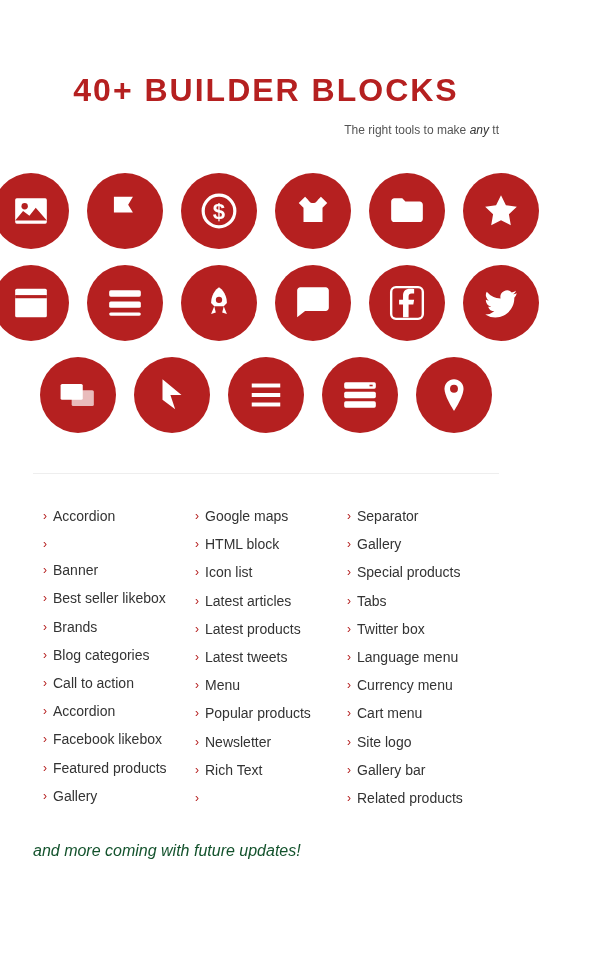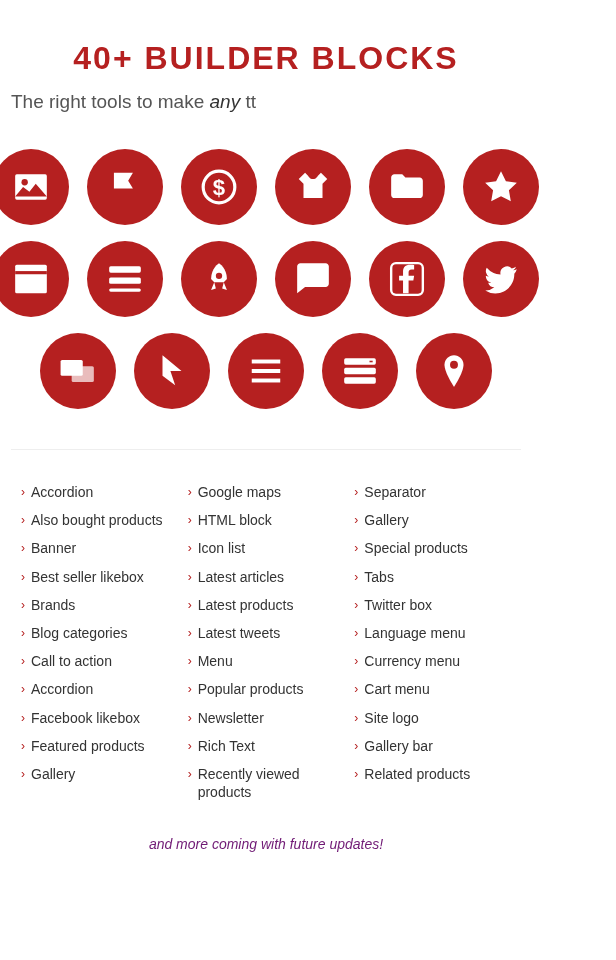--- a/index.html
+++ b/index.html
@@ -5,34 +5,35 @@
     * { box-sizing: border-box; margin: 0; padding: 0; }
     body {
       font-family: 'Helvetica Neue', Arial, sans-serif;
       background: #fff;
       width: 616px;
       min-height: 960px;
       color: #333;
     }
     .page {
       width: 532px;
-      padding: 40px 11px 30px;
+      padding: 40px 33px 30px;
+      margin-top: 32px;
     }
     .main-title {
       text-align: center;
       color: #b52020;
       font-size: 32px;
       font-weight: 900;
       letter-spacing: 2px;
       text-transform: uppercase;
       margin-bottom: 14px;
     }
     .subtitle {
-      text-align: left;
-      font-size: 19px;
+      text-align: right;
+      font-size: 12px;
       color: #555;
       margin-bottom: 36px;
       font-weight: 300;
     }
     .subtitle em {
       font-style: italic;
       color: #333;
       font-weight: 400;
     }
     .icons-grid {
@@ -87,23 +88,22 @@
     .chevron {
       color: #b52020;
       font-size: 12px;
       margin-top: 2px;
       flex-shrink: 0;
     }
     .feature-text {
       line-height: 1.3;
     }
     .footer-note {
-      text-align: center;
-      color: #701a75;
-      font-size: 14px;
+      color: #14532d;
+      font-size: 16px;
       font-style: italic;
       margin-top: 30px;
     }
   </style>
 </head>
 <body>
 
 <div class="page">
   <h1 class="main-title">40+ BUILDER BLOCKS</h1>
   <p class="subtitle">
@@ -229,21 +229,20 @@
 
   <div class="features-list">
 
     <div>
       <div class="feature-item">
           <span class="chevron">›</span>
           <span class="feature-text">Accordion</span>
         </div>
       <div class="feature-item">
           <span class="chevron">›</span>
-          <span class="feature-text">Also bought products</span>
         </div>
       <div class="feature-item">
           <span class="chevron">›</span>
           <span class="feature-text">Banner</span>
         </div>
       <div class="feature-item">
           <span class="chevron">›</span>
           <span class="feature-text">Best seller likebox</span>
         </div>
       <div class="feature-item">
@@ -312,21 +311,20 @@
       <div class="feature-item">
           <span class="chevron">›</span>
           <span class="feature-text">Newsletter</span>
         </div>
       <div class="feature-item">
           <span class="chevron">›</span>
           <span class="feature-text">Rich Text</span>
         </div>
       <div class="feature-item">
           <span class="chevron">›</span>
-          <span class="feature-text">Recently viewed products</span>
         </div>
     </div>
 
     <div>
       <div class="feature-item">
           <span class="chevron">›</span>
           <span class="feature-text">Separator</span>
         </div>
       <div class="feature-item">
           <span class="chevron">›</span>

